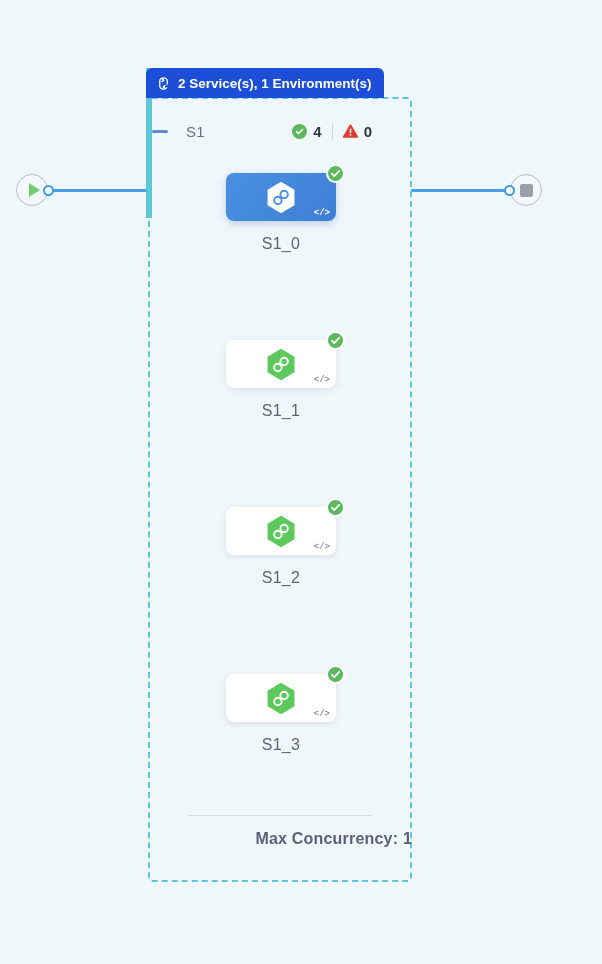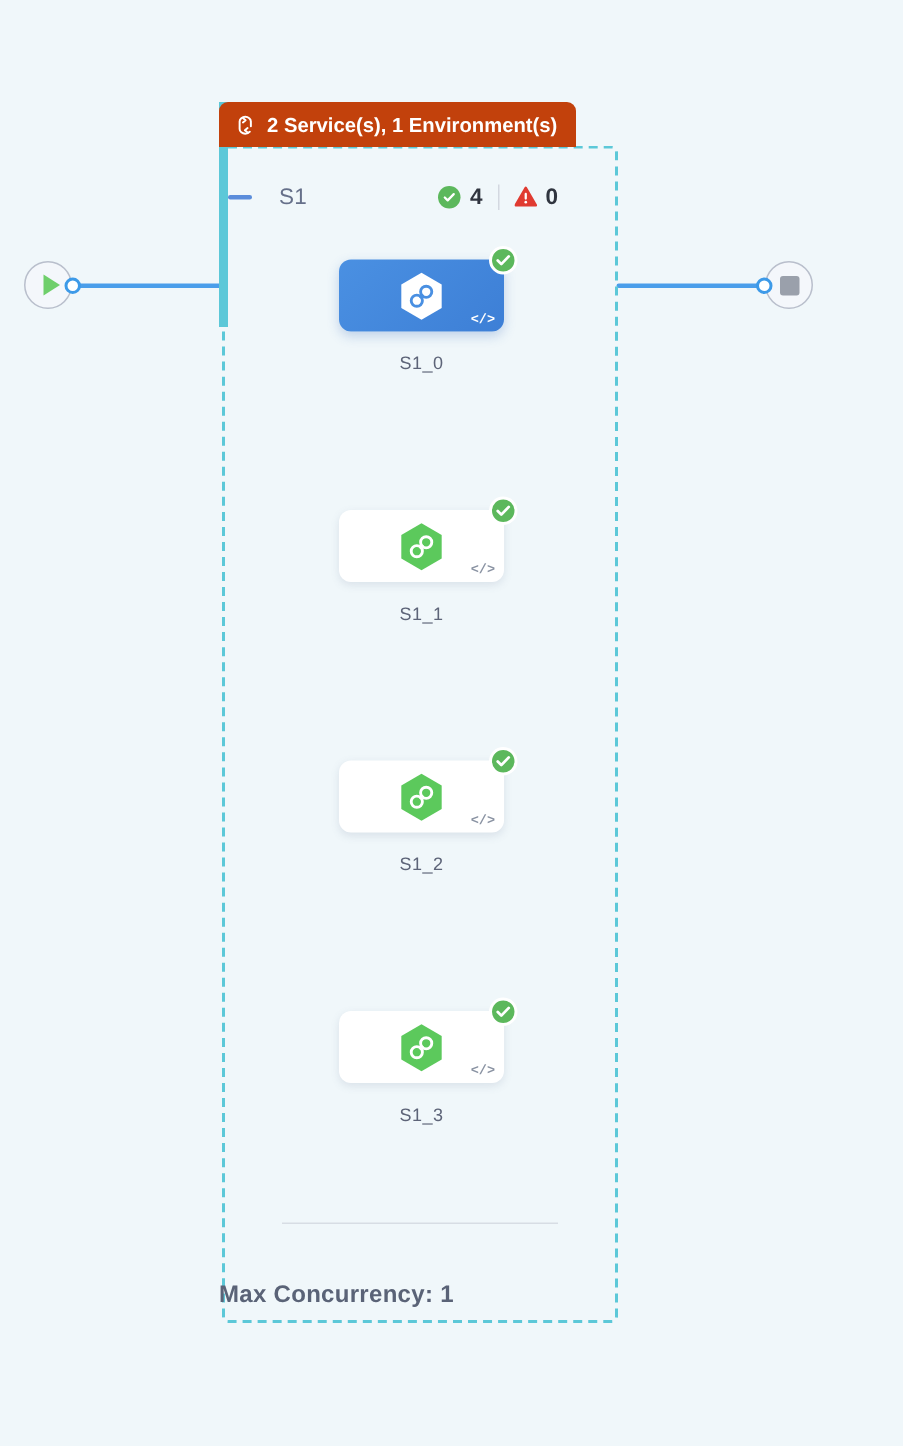--- a/index.html
+++ b/index.html
@@ -83,21 +83,21 @@
     width: 266px;
     height: 814px;
   }
 
   .group-header {
     position: absolute;
     left: 0;
     top: 0;
     height: 30px;
     padding: 0 12px 0 10px;
-    background: #c2410c;
+    background: #1d4ed8;
     border-radius: 6px 6px 0 0;
     display: flex;
     align-items: center;
     gap: 7px;
     color: #ffffff;
     font-size: 13.5px;
     font-weight: bold;
     white-space: nowrap;
     box-sizing: border-box;
     z-index: 4;
@@ -239,45 +239,44 @@
     font-weight: bold;
     font-family: "Liberation Mono", monospace;
     line-height: 1;
   }
   .code-icon.on-blue { color: #ffffff; }
   .code-icon.on-white { color: #8a93a3; }
 
   .task-label {
     margin-top: 14px;
     text-align: center;
-    font-size: 12px;
+    font-size: 16px;
     color: #5d6478;
     letter-spacing: .3px;
   }
 
   
   .group-divider {
     position: absolute;
     left: 42px;
     top: 747px;
     width: 184px;
     height: 1px;
     background: #d7dde4;
   }
   .max-concurrency {
     position: absolute;
     left: 0;
     top: 762px;
     width: 266px;
-    text-align: left;
+    text-align: right;
     font-size: 16px;
     font-weight: bold;
     color: #5a6377;
     letter-spacing: .2px;
-    margin-top: 25px;
   }
 </style>
 </head>
 <body>
 
 <div class="canvas">
 
   <div class="edge edge-left"></div>
   <div class="edge edge-right"></div>
 

